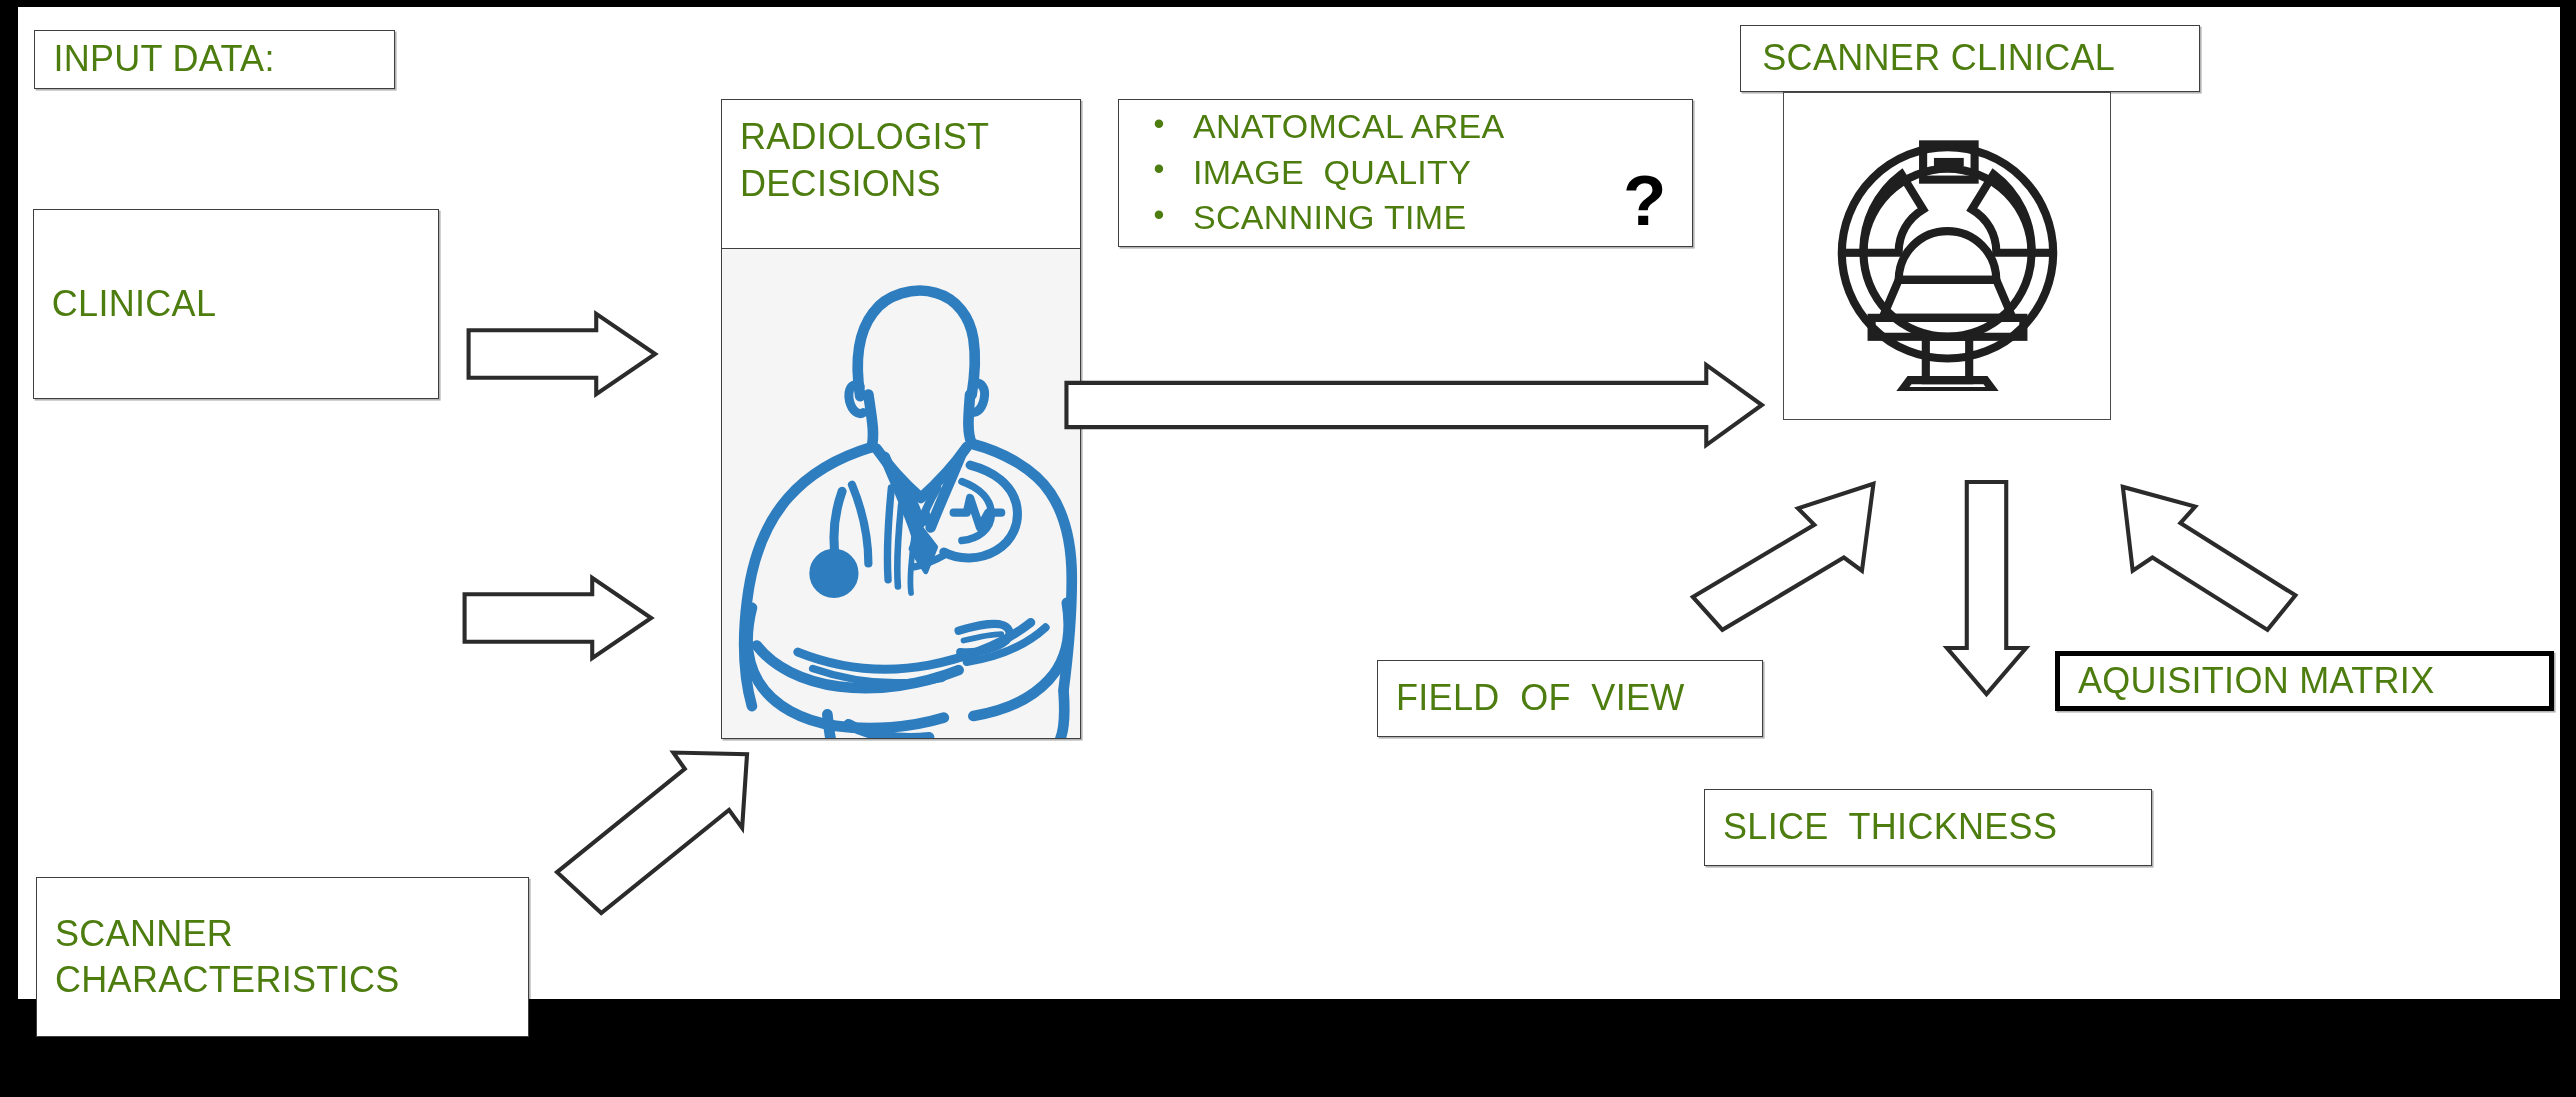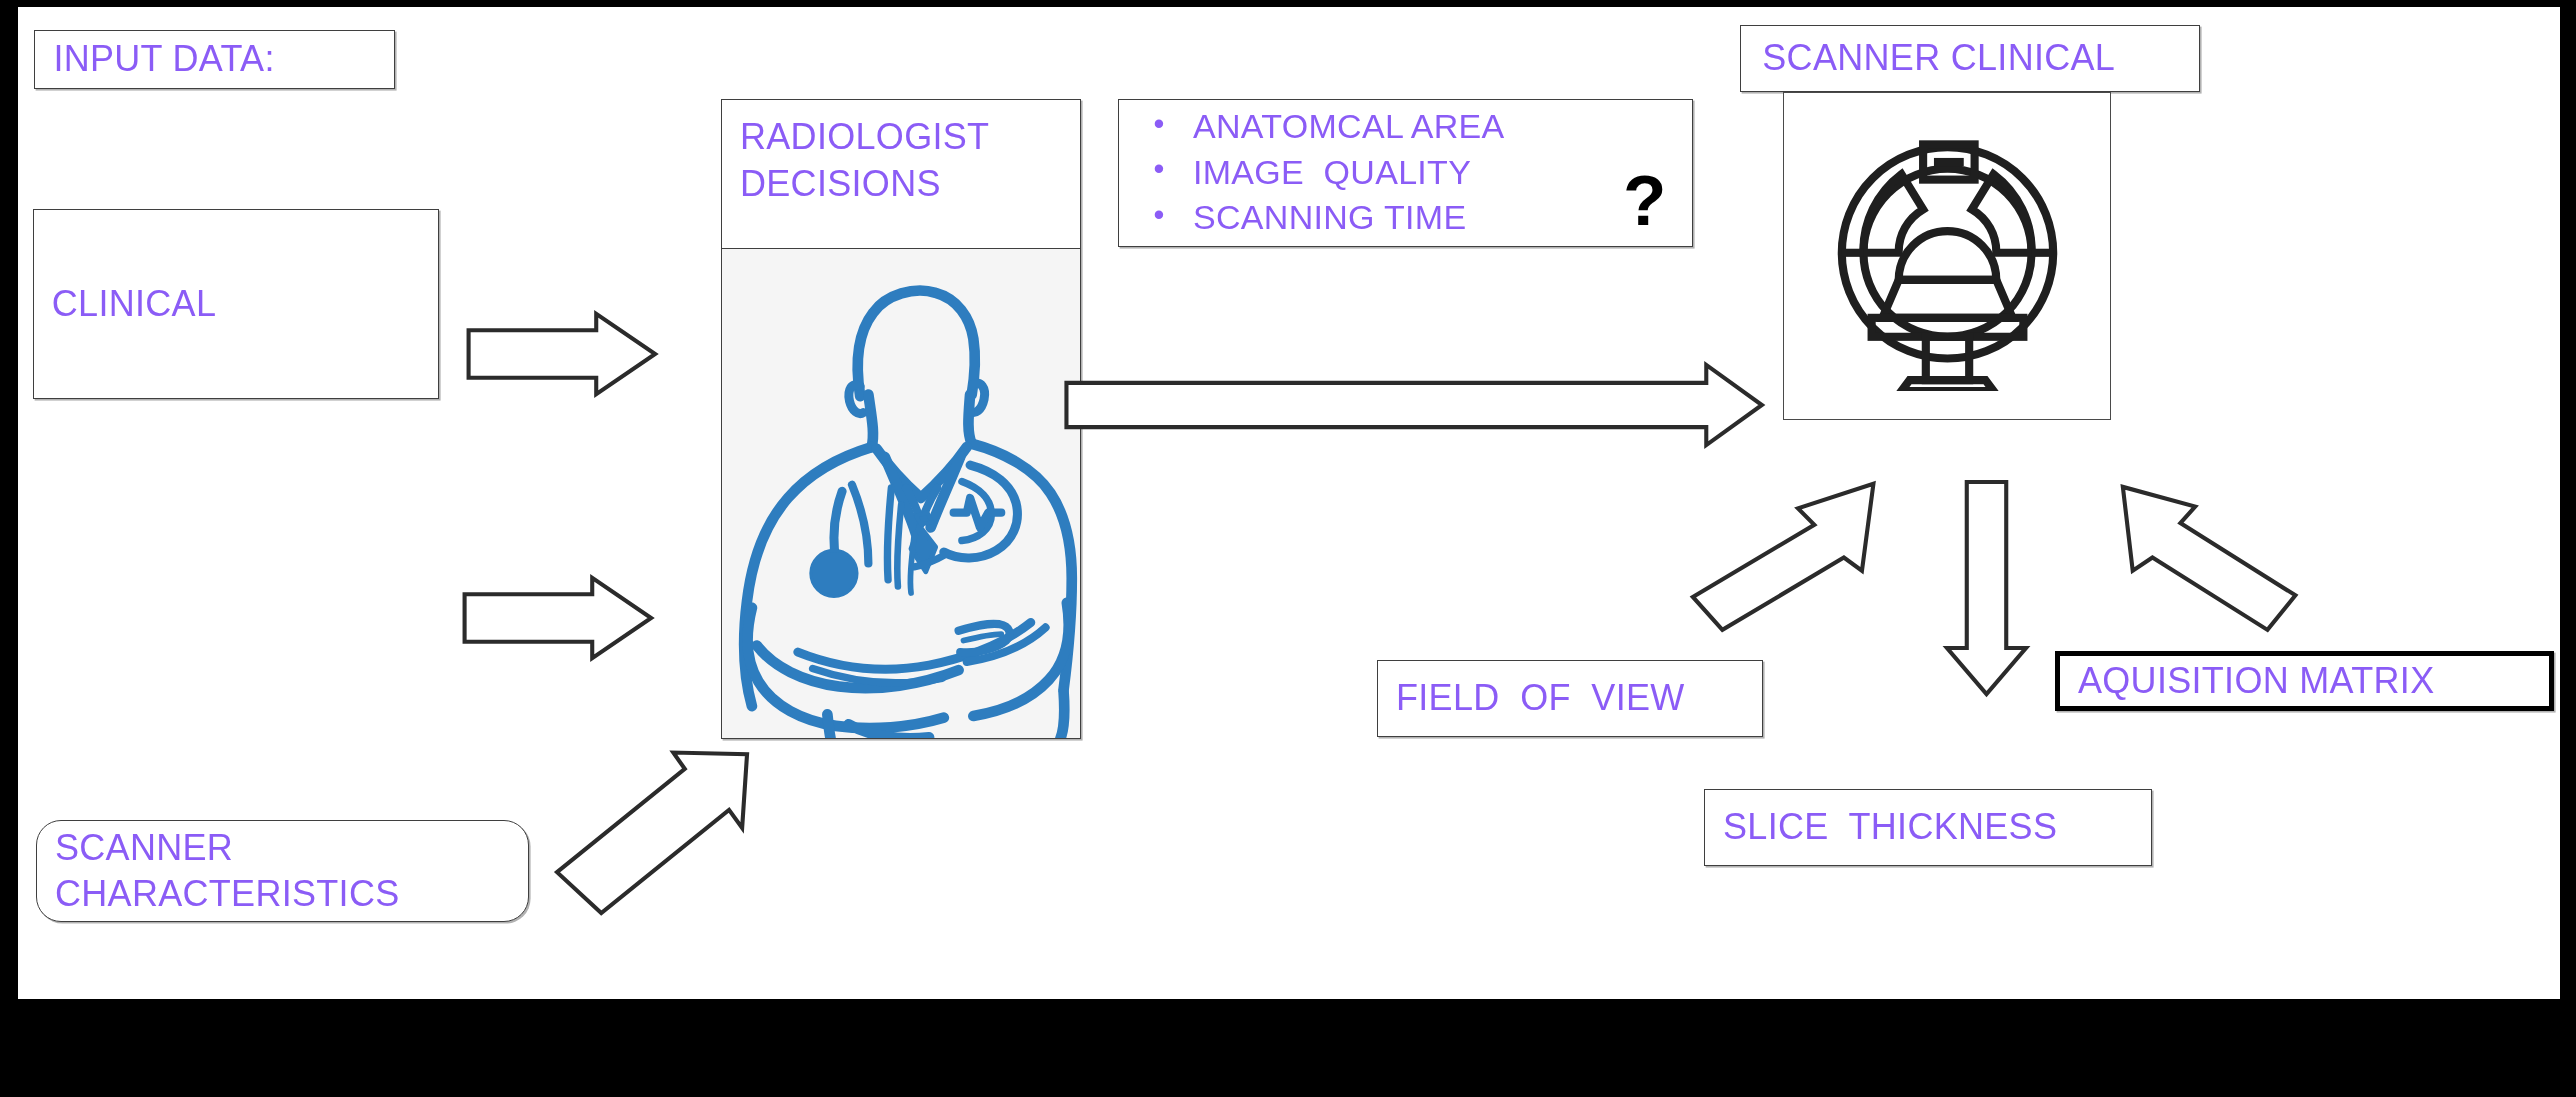--- a/index.html
+++ b/index.html
@@ -26,38 +26,38 @@
 
   .node {
     position: absolute;
     box-sizing: border-box;
     background: #ffffff;
     border: 1.6px solid #3f3f3f;
     box-shadow: 1.6px 1.6px 0 rgba(0,0,0,0.30);
     display: flex;
     flex-direction: column;
     justify-content: center;
-    color: #8b5cf6;
+    color: #4d7c0f;
     font-size: 36px;
     line-height: 1.28;
     letter-spacing: 0.3px;
     padding: 4.9px 18px;
   }
 
   .node.thick {
     border: 5.7px solid #000000;
   }
 
   .node .ln { display: block; white-space: pre; }
 
   
   #node-input-data      { left: 16.4px;   top: 23px;   width: 361px;  height: 59px;  }
   #node-patient         { left: 14.8px;   top: 202px;  width: 406px;  height: 190px; }
   #node-acceptable      { left: 18px;   top: 504px;  width: 371px;  height: 195px; }
-  #node-scanner-char    { left: 18px;   top: 813px; width: 493px;  height: 102px; border-radius: 25px; }
+  #node-scanner-char    { left: 18px;   top: 870px; width: 493px;  height: 160px; }
 
   #node-radiologist     { left: 657px;  top: 92px;  width: 360px;  height: 640px;
                           padding: 0; display: block; box-shadow: 1.6px 1.6px 0 rgba(0,0,0,0.30); margin-left: 46px; }
   #radiologist-header   { height: 149px; border-bottom: 1.6px solid #3f3f3f;
                           padding: 14.8px 18px 0 18px; box-sizing: border-box;
                           font-size: 36px; line-height: 1.30; background:#ffffff; }
   #radiologist-body     { position: absolute; left: 0; top: 149px; right: 0; bottom: 0;
                           background: #f5f5f5; overflow: hidden; }
   #radiologist-body svg { position:absolute; left: 1.6px; top: -6.6px; width: 356px; height: 497px; }
 

